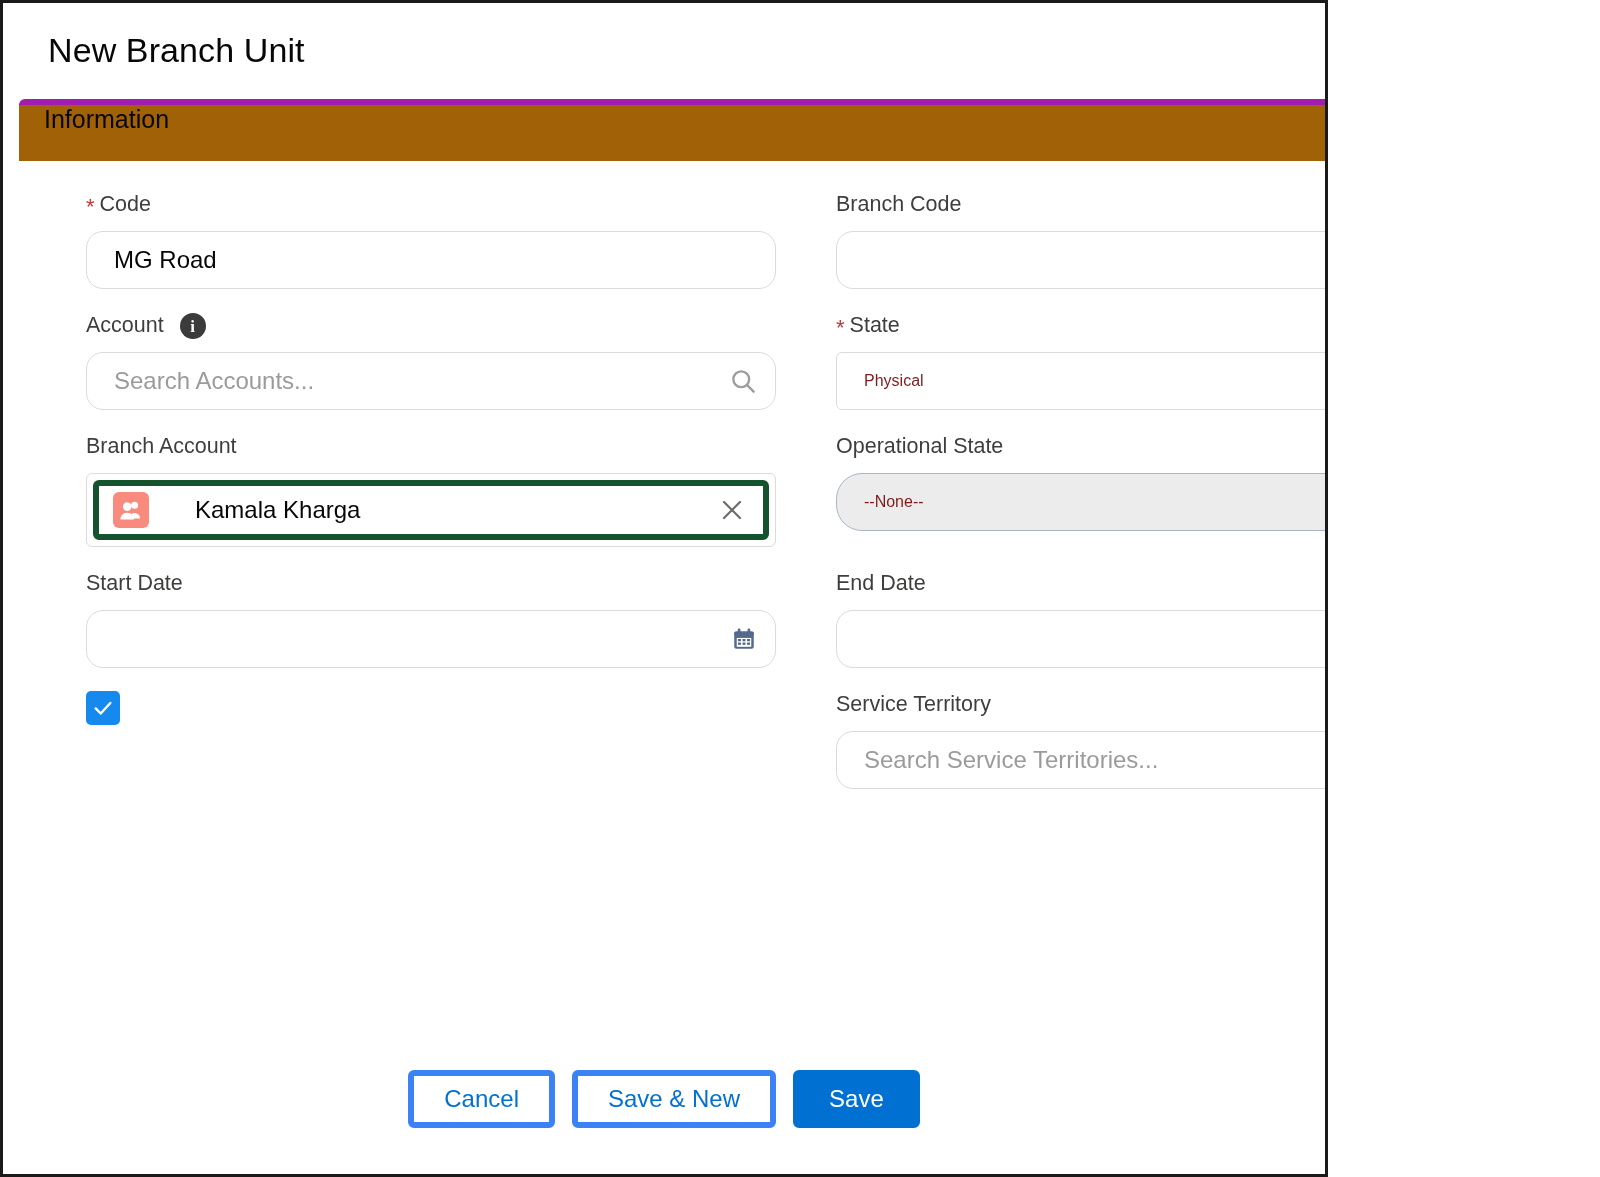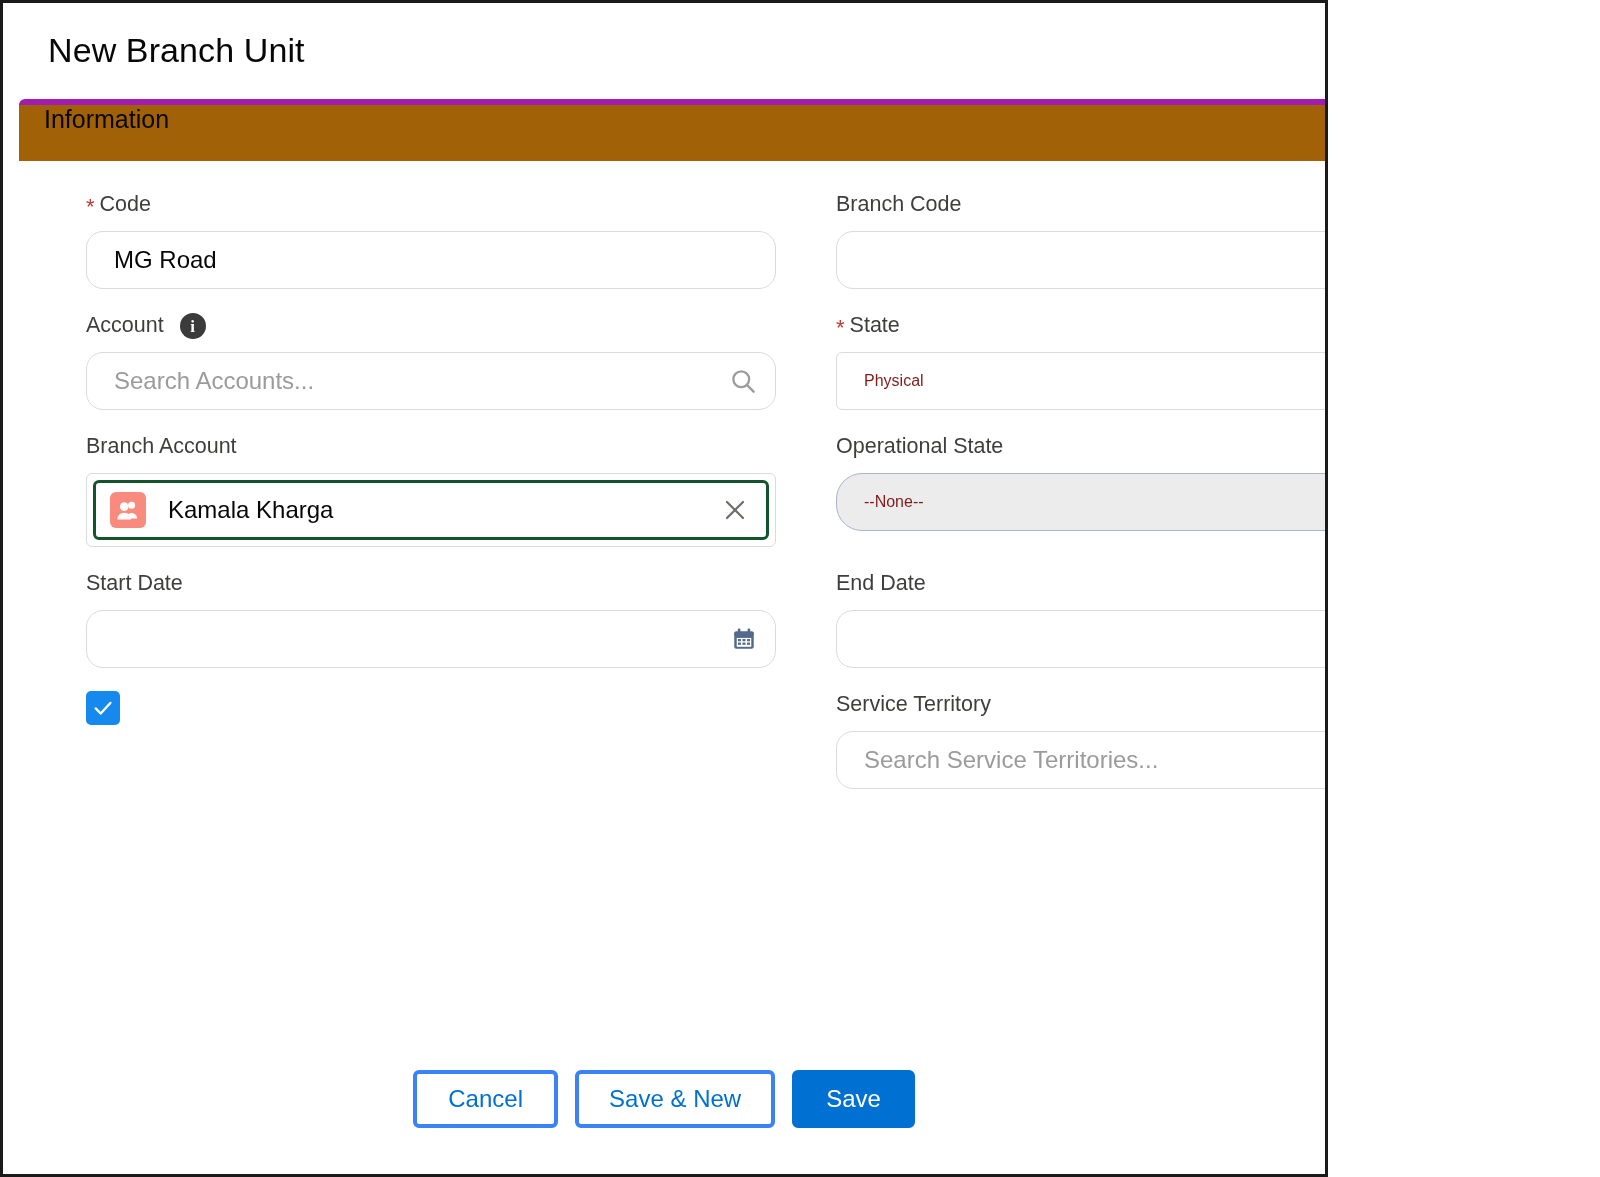--- a/index.html
+++ b/index.html
@@ -171,26 +171,27 @@
     border-radius: 6px;
     background: #ffffff;
     padding: 6px;
     height: 74px;
     display: flex;
     align-items: center;
   }
   .lookup-inner {
     flex: 1;
     height: 60px;
-    border: 3px solid #14532d;
+    border: 6px solid #14532d;
     border-radius: 6px;
     background: #ffffff;
     display: flex;
     align-items: center;
     padding: 0 16px 0 14px;
+    gap: 24px;
   }
   .pill-avatar {
     width: 36px;
     height: 36px;
     border-radius: 6px;
     background: #f88b7d;
     display: flex;
     align-items: center;
     justify-content: center;
     flex: none;
@@ -240,21 +241,21 @@
     gap: 17px;
   }
   .btn {
     height: 58px;
     border-radius: 6px;
     font-size: 24px;
     display: inline-flex;
     align-items: center;
     justify-content: center;
     cursor: pointer;
-    border: 4px solid #3b82f6;
+    border: 6px solid #3b82f6;
     background: #ffffff;
     color: #0070d2;
     padding: 0 30px;
     line-height: 1;
   }
   .btn-neutral { min-width: 145px; }
   .btn-brand {
     background: #0070d2;
     border-color: #0070d2;
     color: #ffffff;

